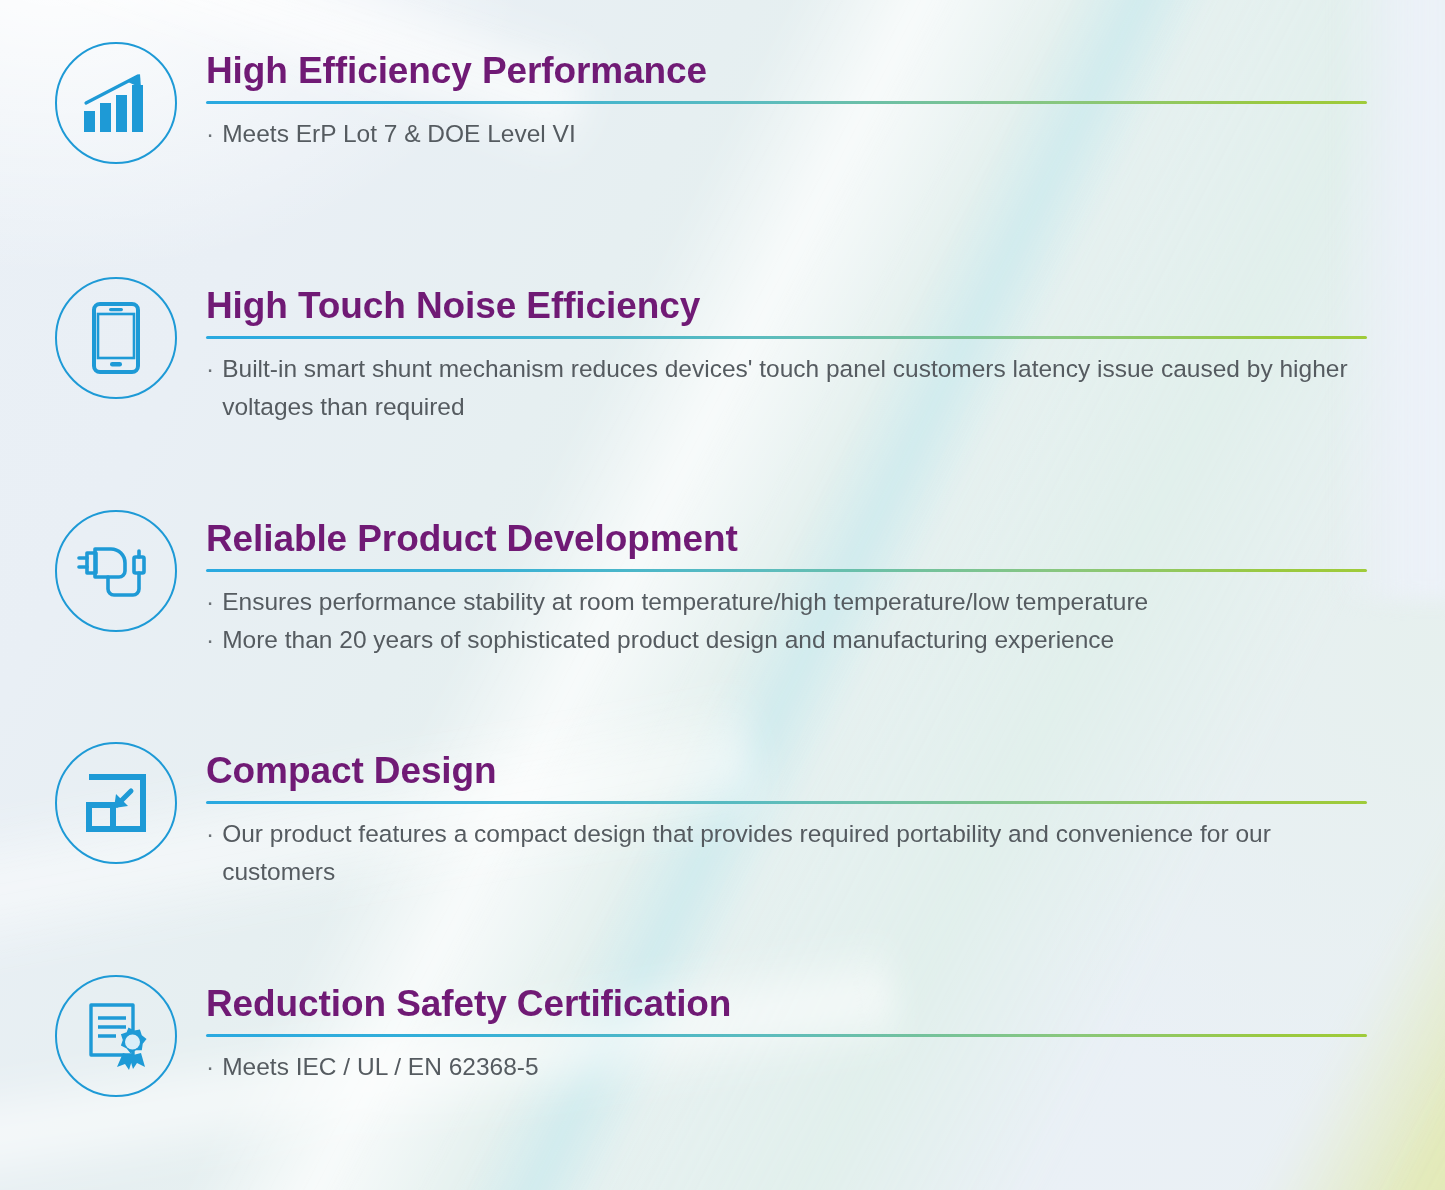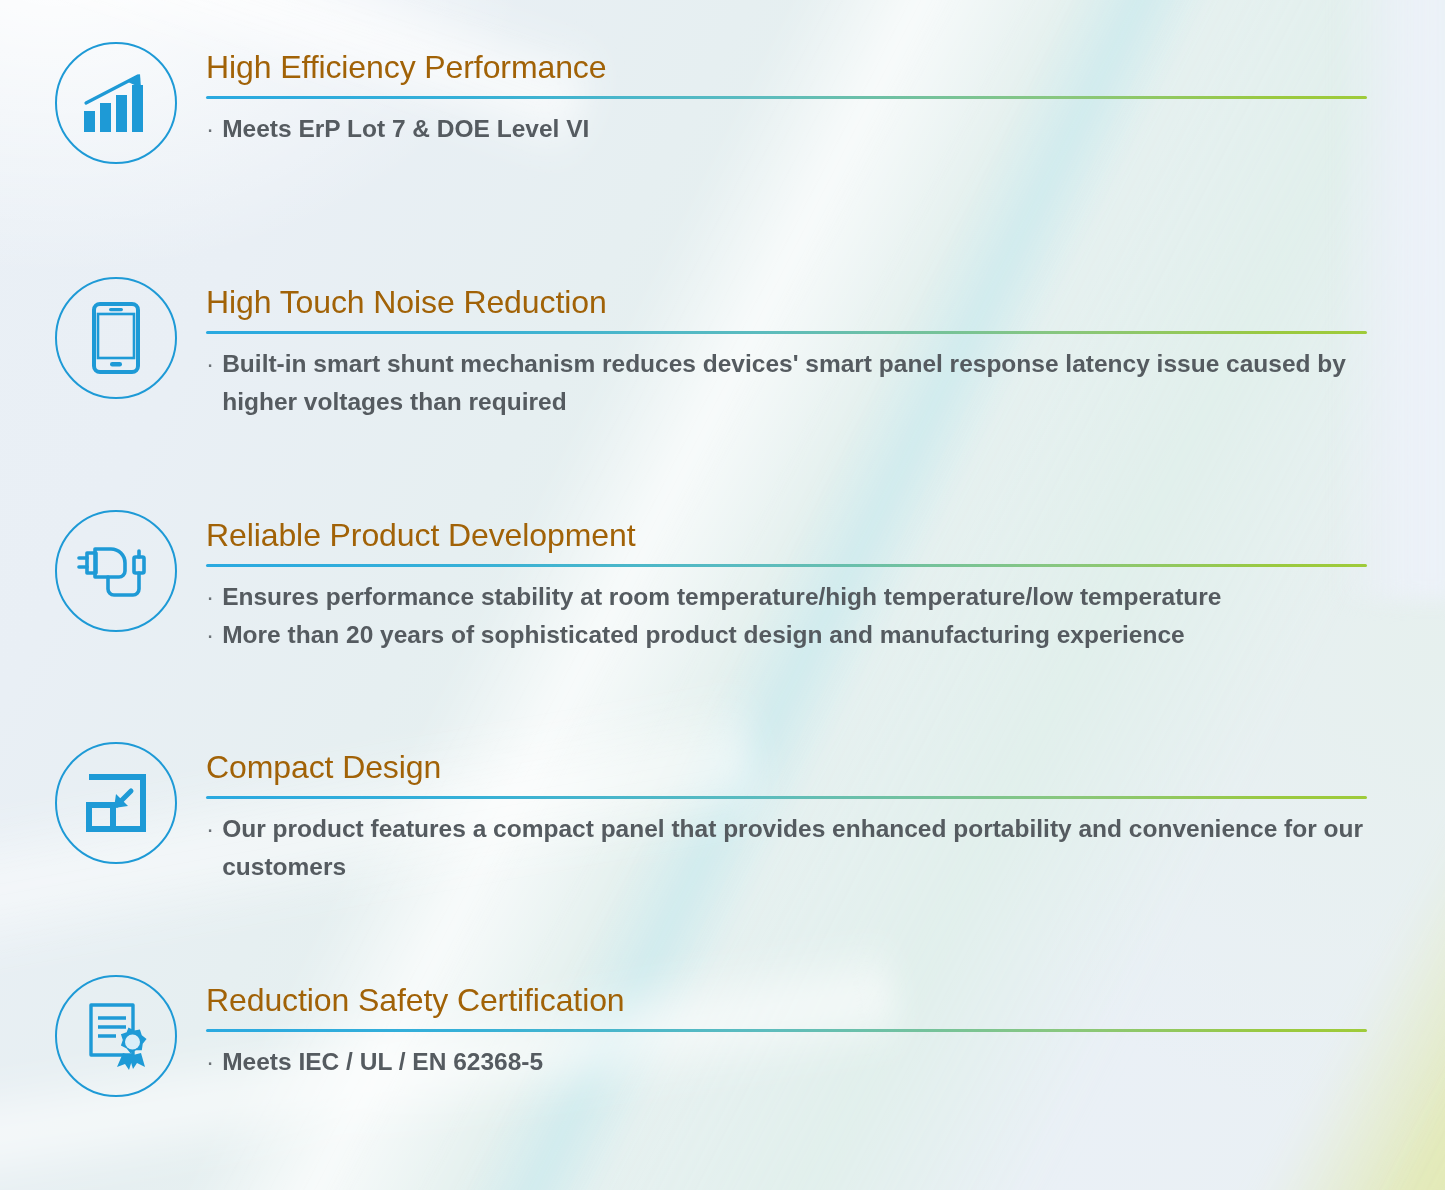--- a/index.html
+++ b/index.html
@@ -135,23 +135,23 @@
   }
   .icon-circle svg { display:block; }
 
   .feature-body {
     flex:1 1 auto;
     padding-left:26px;
     padding-right:78px;
     padding-top:10px;
   }
   .feature-title {
-    color:#a16207;
-    font-size:32px;
-    font-weight:normal;
+    color:#701a75;
+    font-size:37px;
+    font-weight:bold;
     letter-spacing:-0.1px;
     line-height:1.12;
     white-space:nowrap;
   }
   .feature-rule {
     height:3px;
     margin-top:10px;
     margin-bottom:11px;
     background:linear-gradient(90deg,#2aa9e0 0%, #35b0d8 22%, #5cbcbe 48%, #89c77e 74%, #9ac93f 92%, #9fcb3a 100%);
     border-radius:2px;
@@ -166,21 +166,21 @@
     display:flex;
     align-items:flex-start;
   }
   .bullet-dot {
     flex:0 0 auto;
     color:#6b7176;
     font-size:24.5px;
     line-height:1.55;
     padding-right:8px;
   }
-  .bullet-text { flex:1 1 auto;font-weight:bold; }
+  .bullet-text { flex:1 1 auto; }
 
   
   #row-0 { height:235px; }
   #row-1 { height:233px; }
   #row-2 { height:232px;justify-content:space-between; }
   #row-3 { height:233px; }
   #row-4 { height:180px; }
 </style>
 </head>
 <body>
@@ -238,26 +238,26 @@
           <svg width="50" height="72" viewBox="0 0 50 72">
             <rect x="3" y="2" width="44" height="68" rx="6" ry="6" fill="none" stroke="#1e9ad6" stroke-width="4"></rect>
             <rect x="7" y="12" width="36" height="44" fill="none" stroke="#1e9ad6" stroke-width="2.6"></rect>
             <rect x="18" y="6" width="14" height="3.2" rx="1.6" fill="#1e9ad6"></rect>
             <rect x="19" y="60" width="12" height="4.5" rx="2.2" fill="#1e9ad6"></rect>
           </svg>
         </span>
       </div>
     </div>
     <div class="feature-body">
-      <div class="feature-title">High Touch Noise Reduction</div>
-      <div class="feature-rule"></div>
-      <ul class="bullets">
-        <li class="bullet">
-          <span class="bullet-dot">·</span>
-          <span class="bullet-text">Built-in smart shunt mechanism reduces devices' smart panel response latency issue caused by higher voltages than required</span>
+      <div class="feature-title">High Touch Noise Efficiency</div>
+      <div class="feature-rule"></div>
+      <ul class="bullets">
+        <li class="bullet">
+          <span class="bullet-dot">·</span>
+          <span class="bullet-text">Built-in smart shunt mechanism reduces devices' touch panel customers latency issue caused by higher voltages than required</span>
         </li>
       </ul>
     </div>
   </div>
 
   <div class="feature" id="row-2">
     <div class="feature-icon-wrap">
       <div class="icon-circle">
         <span>
           <svg width="78" height="64" viewBox="0 0 78 64">
@@ -305,21 +305,21 @@
           </svg>
         </span>
       </div>
     </div>
     <div class="feature-body">
       <div class="feature-title">Compact Design</div>
       <div class="feature-rule"></div>
       <ul class="bullets">
         <li class="bullet">
           <span class="bullet-dot">·</span>
-          <span class="bullet-text">Our product features a compact panel that provides enhanced portability and convenience for our customers</span>
+          <span class="bullet-text">Our product features a compact design that provides required portability and convenience for our customers</span>
         </li>
       </ul>
     </div>
   </div>
 
   <div class="feature" id="row-4">
     <div class="feature-icon-wrap">
       <div class="icon-circle">
         <span>
           <svg width="66" height="70" viewBox="0 0 66 70">

